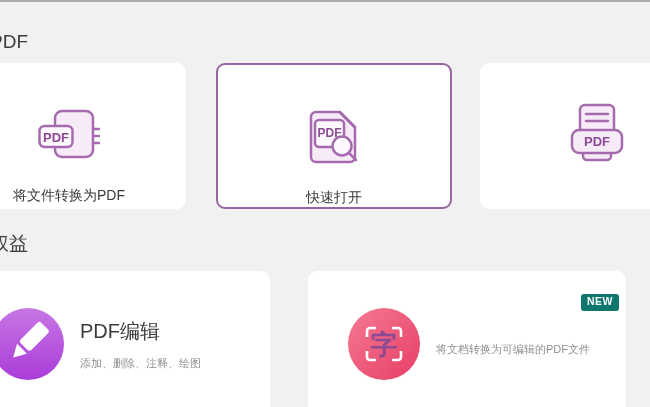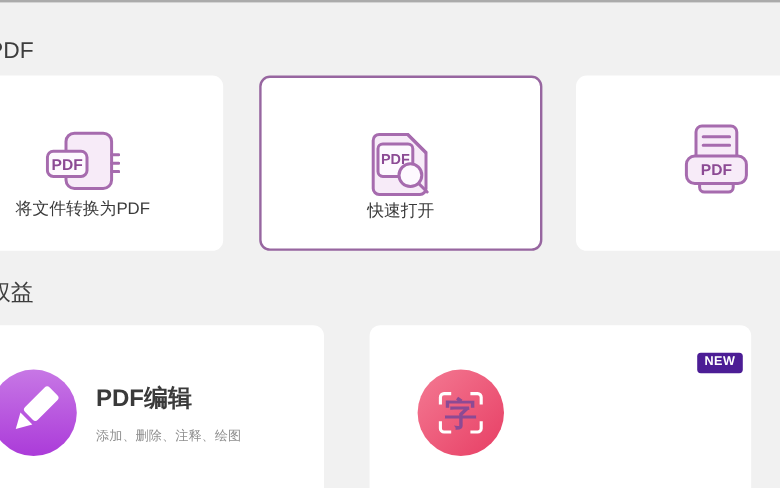--- a/index.html
+++ b/index.html
@@ -13,34 +13,34 @@
   .section-title{position:absolute;font-size:19px;color:#3D3D3D;white-space:nowrap;}
   #title-create{left:-48px;top:29px;}
   #title-benefits{left:-48px;top:231px;}
 
   .card{position:absolute;background:#FFFFFF;border-radius:9px;cursor:pointer;}
   .top-card{top:63px;width:234px;height:146px;display:flex;flex-direction:column;align-items:center;}
   #card-convert{left:-48px;}
   #card-quickopen{left:216px;width:236px;border:2px solid #9766A0;box-sizing:border-box;}
   #card-scanner{left:480px;}
   .top-card .icon-wrap{margin-top:40px;height:62px;display:flex;align-items:flex-end;justify-content:center;}
-  .top-card .card-label{margin-top:0;font-size:14px;color:#3A3A3A;white-space:nowrap;}
+  .top-card .card-label{margin-top:22px;font-size:14px;color:#3A3A3A;white-space:nowrap;}
 
   .benefit-card{top:271px;width:318px;height:176px;display:flex;align-items:center;padding-left:40px;box-sizing:border-box;}
   #card-edit{left:-48px;}
   #card-ocr{left:308px;}
   .benefit-card .circle{width:72px;height:72px;border-radius:50%;flex:0 0 auto;
     display:flex;align-items:center;justify-content:center;margin-top:-30px;}
   #card-edit .circle{background:linear-gradient(180deg,#C777E5 0%,#AB3BD9 100%);}
   #card-ocr .circle{background:linear-gradient(135deg,#F47A93 0%,#E73E64 100%);}
   .benefit-text{margin-left:16px;margin-top:-30px;}
-  .benefit-title{font-size:20px;color:#3A3A3A;white-space:nowrap;font-weight:bold;}
+  .benefit-title{font-size:20px;color:#3A3A3A;white-space:nowrap;}
   .benefit-subtitle{font-size:11px;color:#8F8F8F;margin-top:11px;white-space:nowrap;}
   .new-badge{
-    position:absolute;top:23px;right:7px;background:#4c1d95;color:#FFFFFF;
+    position:absolute;top:23px;right:7px;background:#0f766e;color:#FFFFFF;
     font-size:10.5px;font-weight:bold;letter-spacing:0.5px;
     padding:2px 6px 3px 6px;border-radius:3px;line-height:1.1;
   }
   .icon-svg{display:block;}
   .icon-svg .shape{fill:#F7EBF8;stroke:#A66BAE;stroke-width:2.5;}
   .icon-svg .shape-light{fill:#FDF9FE;stroke:#A66BAE;stroke-width:2.5;}
   .icon-svg .line{fill:none;stroke:#A66BAE;stroke-width:2.5;stroke-linecap:round;}
   .icon-svg text{font-family:"Liberation Sans","DejaVu Sans",sans-serif;font-weight:bold;fill:#8C4A94;}
   .white-glyph{font-family:"Liberation Sans","DejaVu Sans",sans-serif;font-weight:bold;fill:#FFFFFF;}
 </style>
@@ -110,15 +110,16 @@
   <div class="circle">
     <svg class="icon-svg" width="72" height="72" viewBox="0 0 72 72">
       <path d="M19,29 v-6 a3,3 0 0 1 3,-3 h6" fill="none" stroke="#FFFFFF" stroke-width="2.6"></path>
       <path d="M44,20 h6 a3,3 0 0 1 3,3 v6" fill="none" stroke="#FFFFFF" stroke-width="2.6"></path>
       <path d="M53,43 v6 a3,3 0 0 1 -3,3 h-6" fill="none" stroke="#FFFFFF" stroke-width="2.6"></path>
       <path d="M28,52 h-6 a3,3 0 0 1 -3,-3 v-6" fill="none" stroke="#FFFFFF" stroke-width="2.6"></path>
       <text x="36" y="46" font-size="27" text-anchor="middle" class="white-glyph">字</text>
     </svg>
   </div>
   <div class="benefit-text">
+    <div class="benefit-subtitle">将文档转换为可编辑的PDF文件</div>
   </div>
   <div class="new-badge">NEW</div>
 </div>
 
 </body></html>

